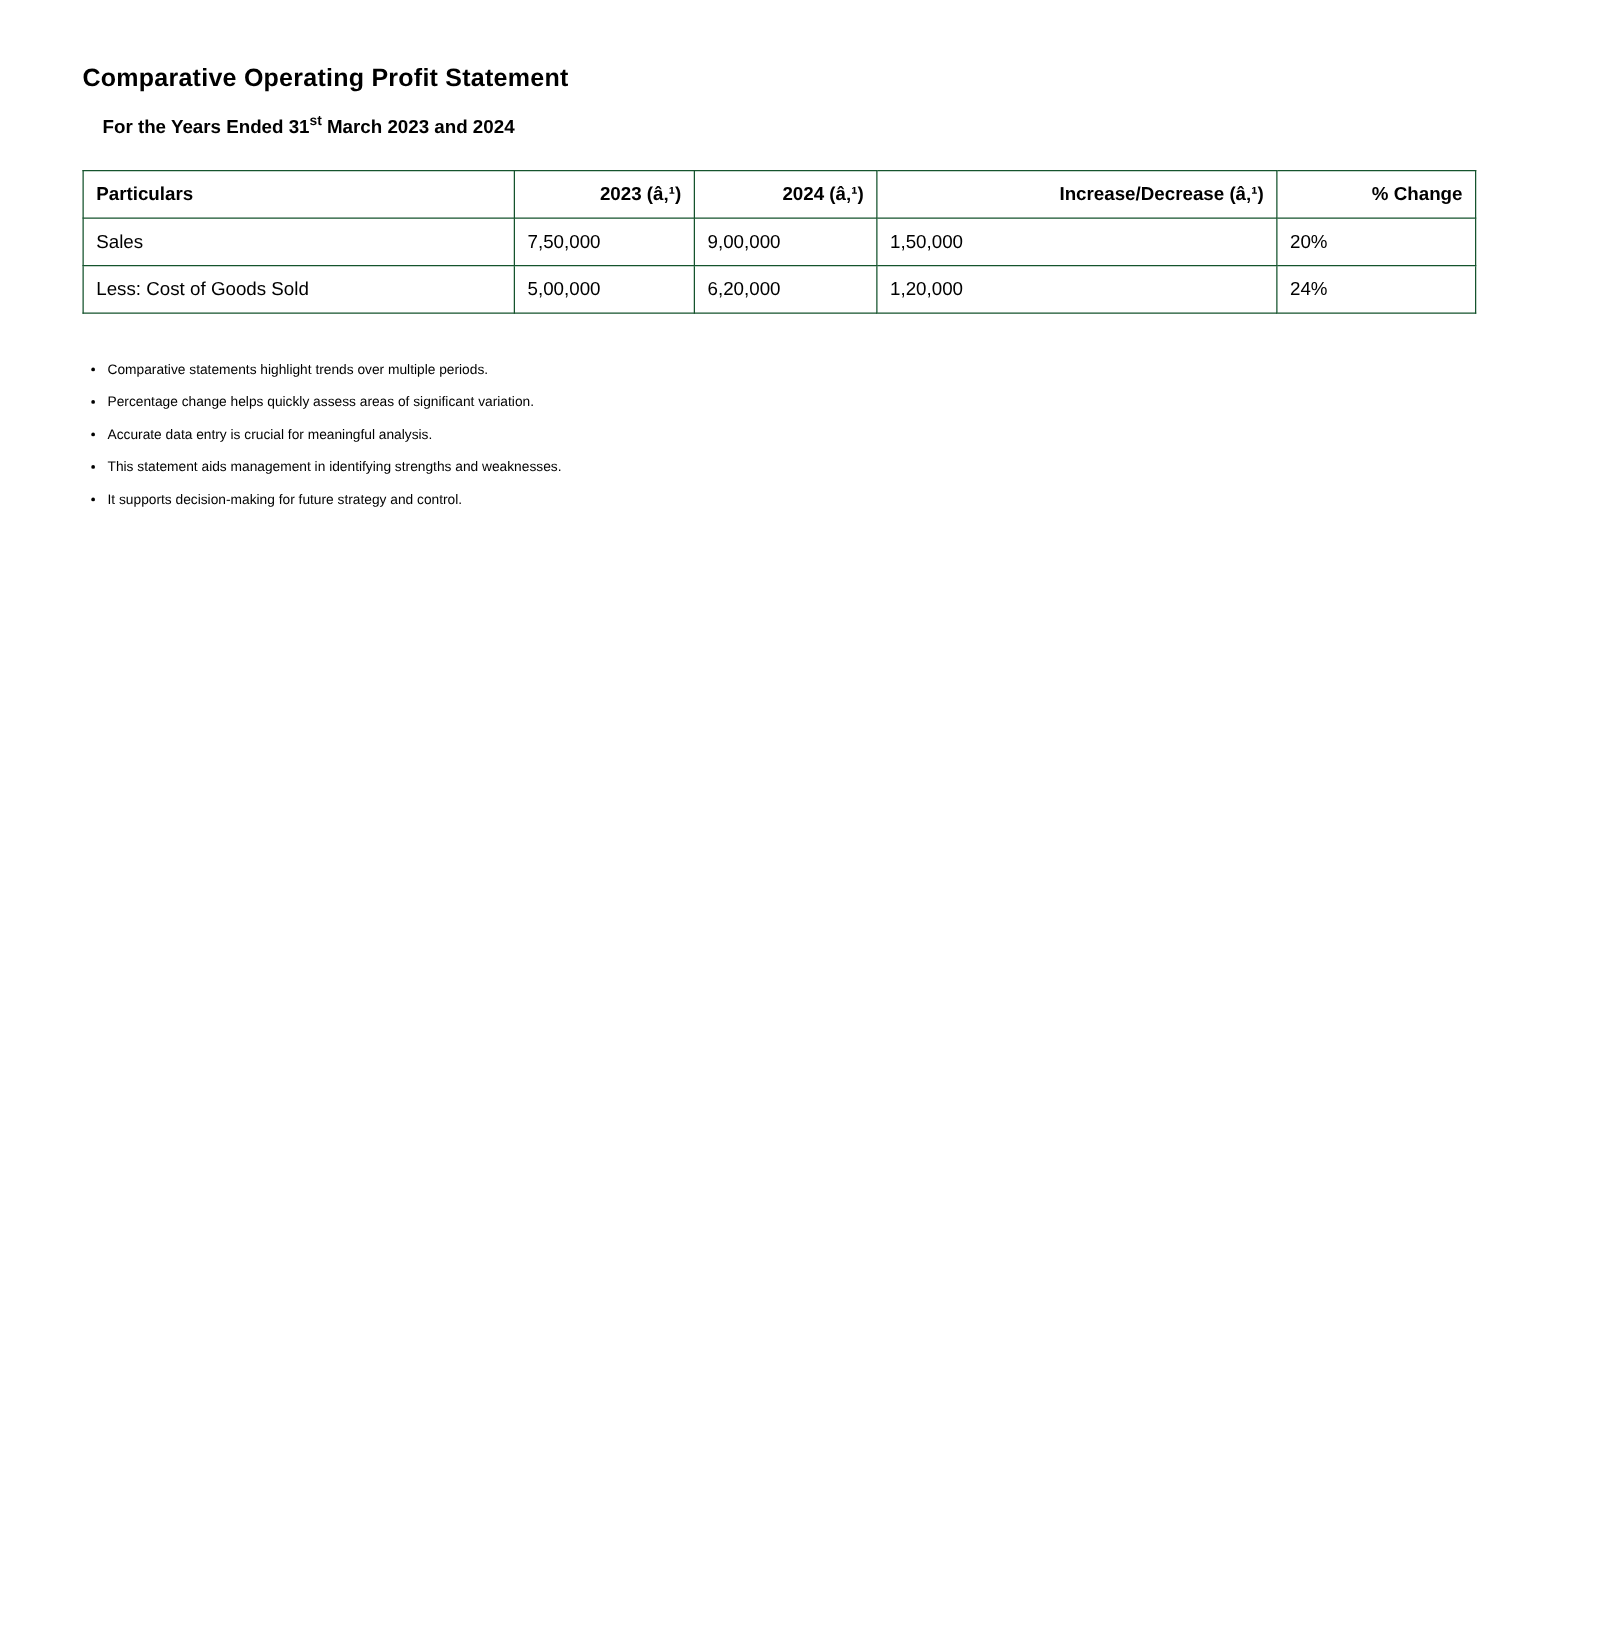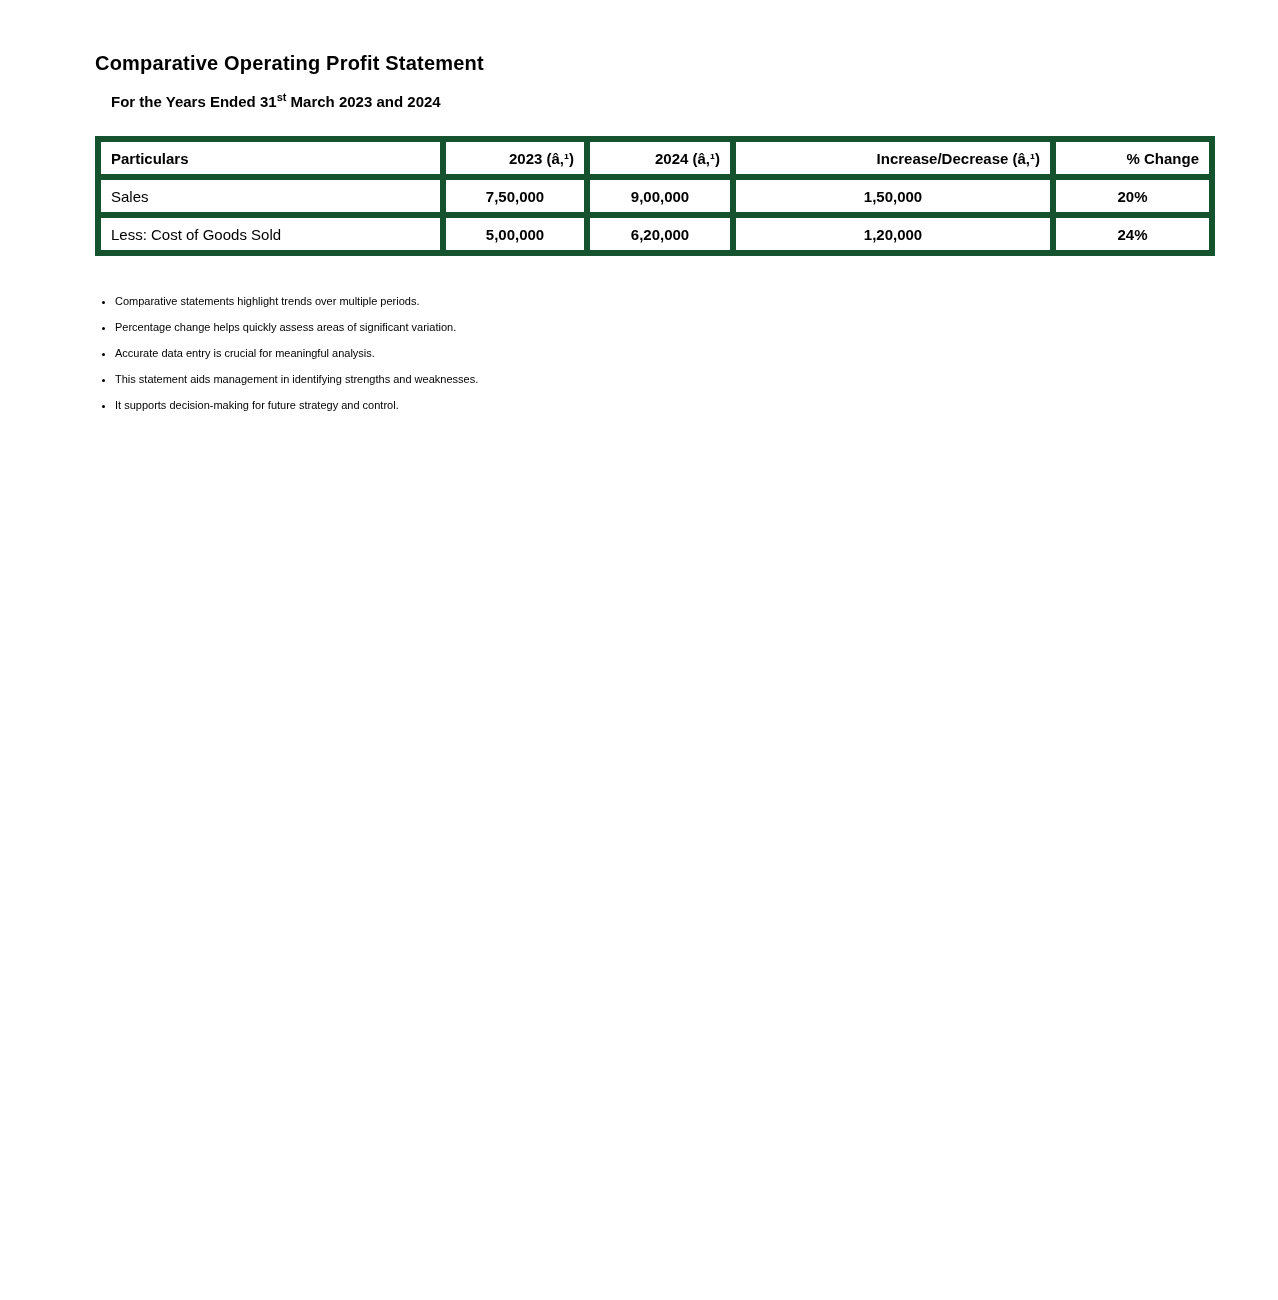--- a/index.html
+++ b/index.html
@@ -8,21 +8,21 @@
     padding: 0;
     background: #ffffff;
     color: #000000;
     font-family: "Liberation Sans", sans-serif;
   }
   body {
     width: 1278px;
     min-height: 1300px;
   }
   .page {
-    padding: 52px 82px 0 95px;
+    padding: 52px 82px 0 66px;
   }
   h1.doc-title {
     font-size: 20px;
     font-weight: bold;
     margin: 0 0 14px 0;
     letter-spacing: 0.2px;
   }
   .doc-subtitle {
     font-size: 15px;
     font-weight: bold;
@@ -32,39 +32,38 @@
     font-size: 11px;
   }
   table.statement {
     border-collapse: collapse;
     table-layout: fixed;
     width: 1114px;
     margin-top: 26px;
   }
   table.statement th,
   table.statement td {
-    border: 6px solid #14532d;
+    border: 1px solid #14532d;
     height: 38px;
     padding: 0 10px;
     font-size: 15px;
     vertical-align: middle;
     overflow: hidden;
     white-space: nowrap;
   }
   table.statement th {
     font-weight: bold;
     text-align: right;
   }
   table.statement th.align-left,
   table.statement td.cell-label {
     text-align: left;
   }
   table.statement td.cell-num {
-    text-align: center;
-    font-weight: bold;
+    text-align: left;
   }
   col.c-particulars { width: 345px; }
   col.c-2023        { width: 144px; }
   col.c-2024        { width: 146px; }
   col.c-change      { width: 320px; }
   col.c-pct         { width: 159px; }
   ul.notes {
     margin: 32px 0 0 0;
     padding: 0 0 0 20px;
     list-style: disc outside;

